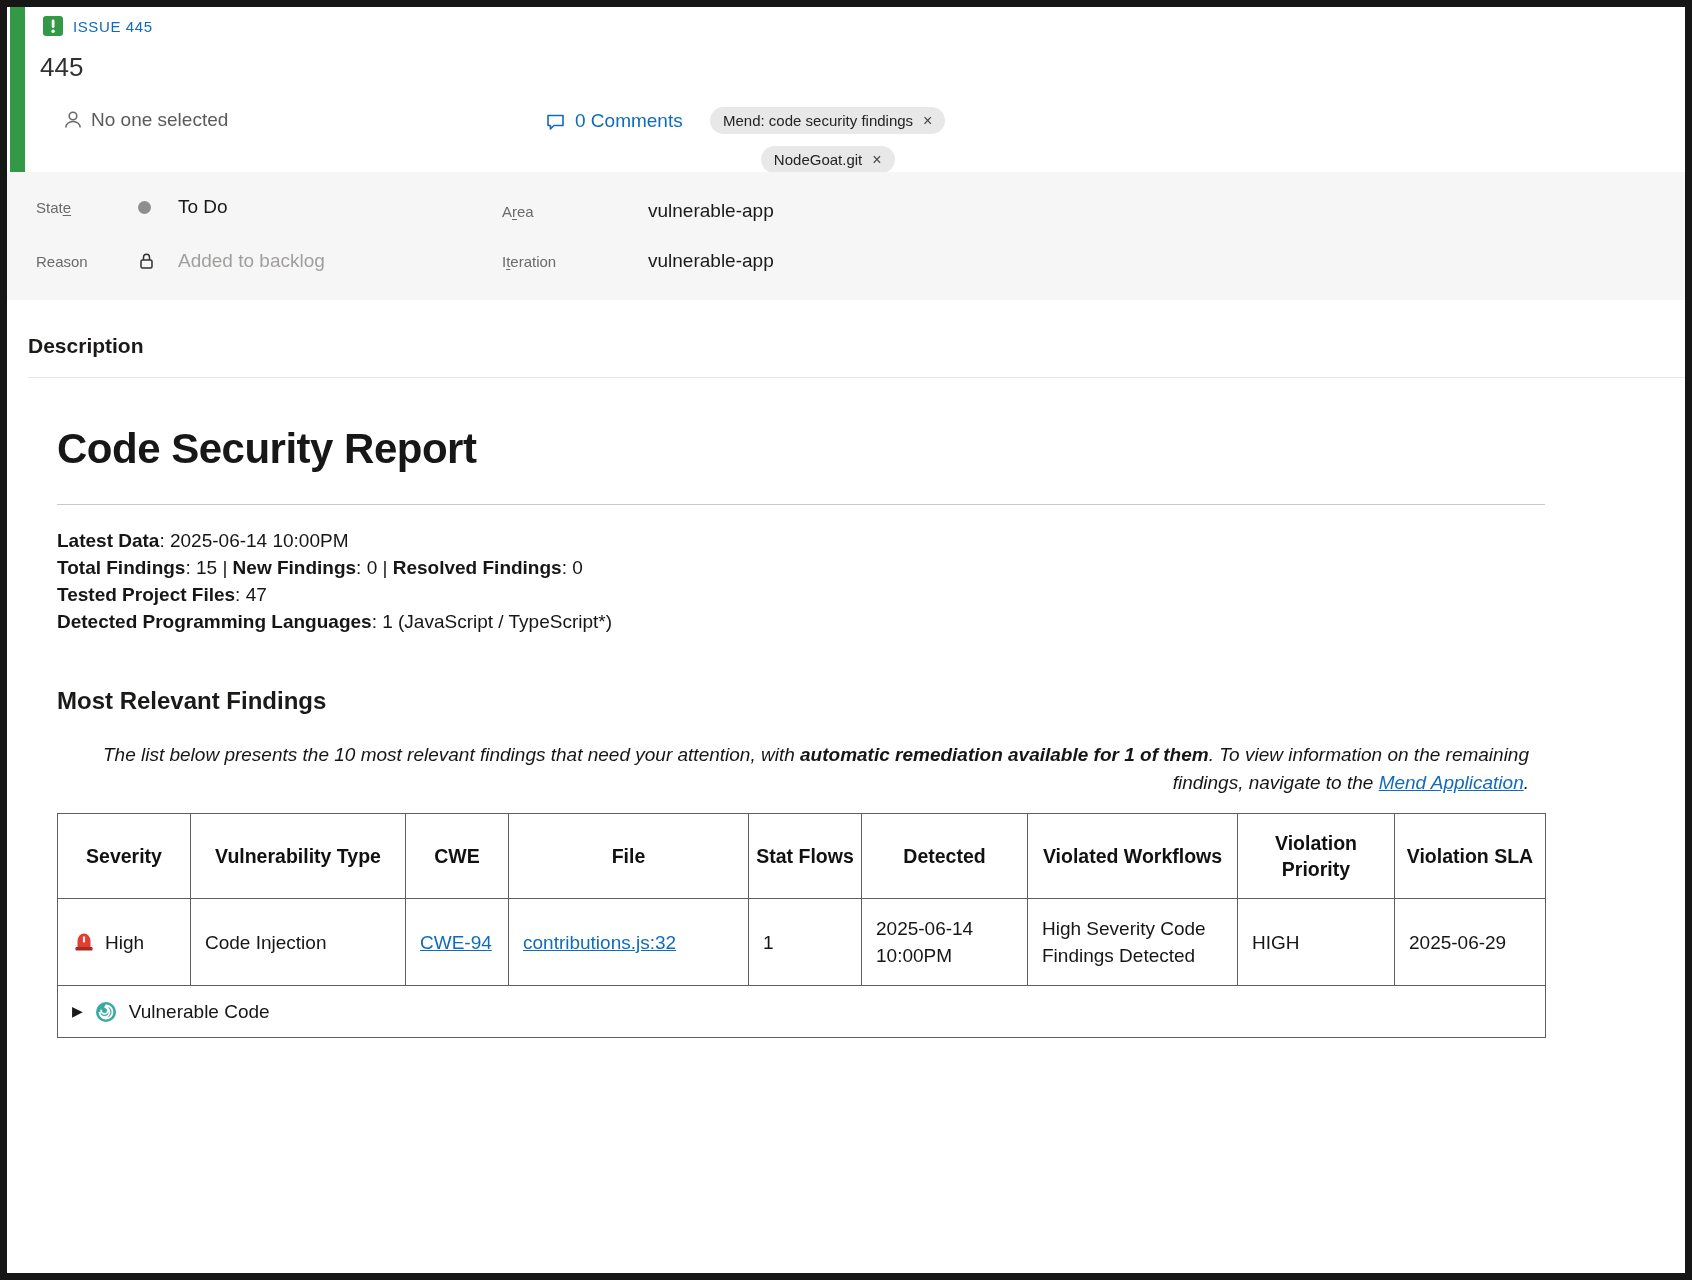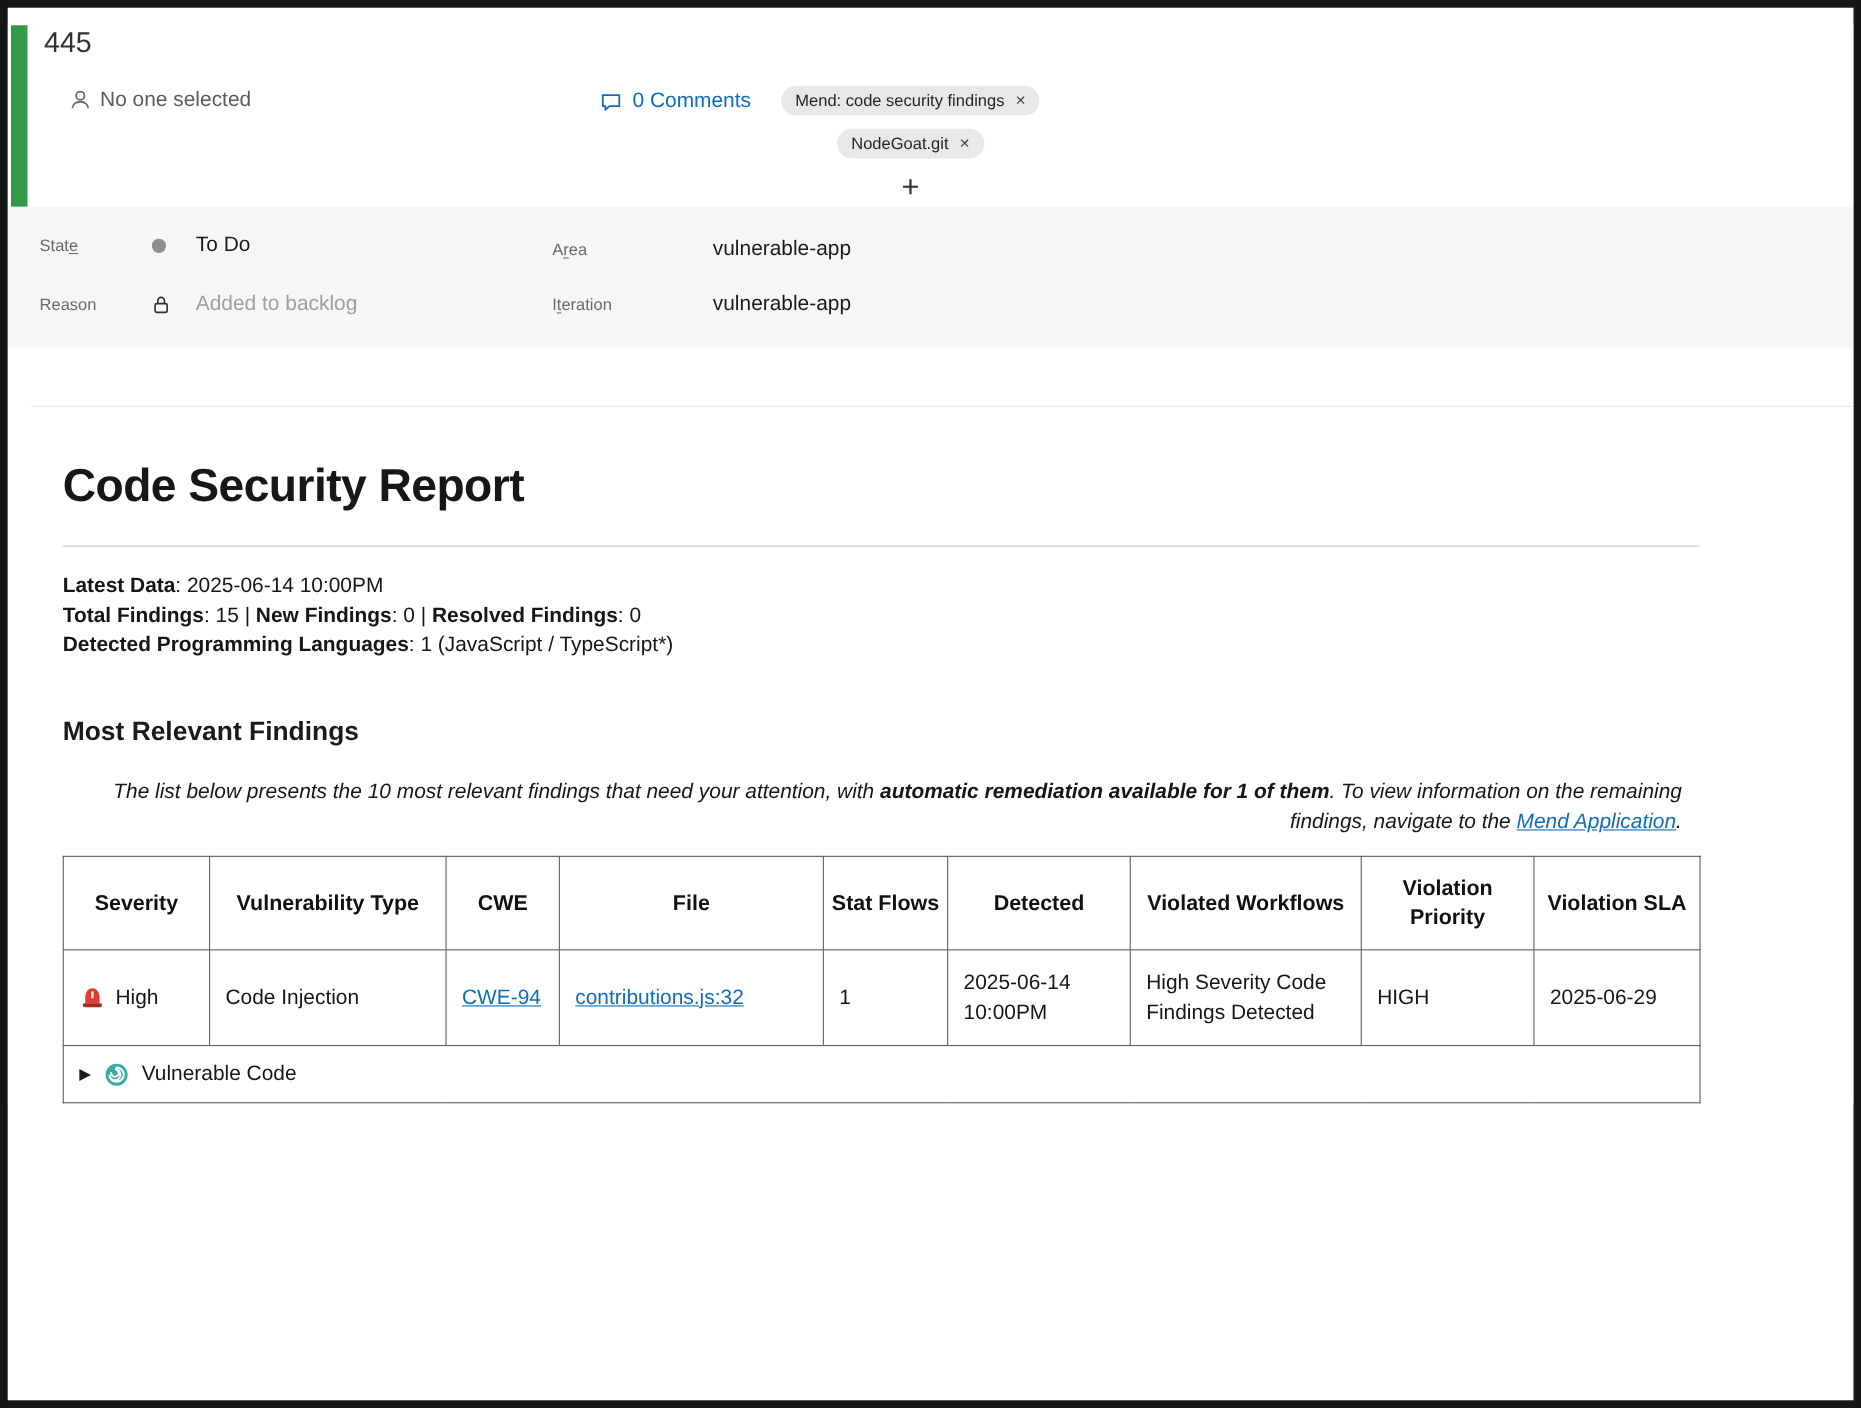--- a/index.html
+++ b/index.html
@@ -116,20 +116,30 @@
   .icon { display: inline-flex; flex: none; }
 </style>
 </head>
 <body>
 
 <div class="page">
 
   <div class="header-zone">
     <div class="accent-bar"></div>
 
+    <div class="hdr-row1">
+      <span class="icon">
+        <svg width="20" height="20" viewBox="0 0 20 20">
+          <rect x="0" y="0" width="20" height="20" rx="3" fill="#339947"></rect>
+          <rect x="8.7" y="3.5" width="2.8" height="8.5" rx="1.4" fill="#ffffff"></rect>
+          <circle cx="10.1" cy="15.2" r="1.7" fill="#ffffff"></circle>
+        </svg>
+      </span>
+      <a class="work-item-type" href="#">ISSUE 445</a>
+    </div>
 
     <div class="hdr-row2">
       <span class="wi-id">445</span>
     </div>
 
     <div class="hdr-row3">
       <div class="assignee">
         <span class="icon">
           <svg width="22" height="22" viewBox="0 0 22 22" fill="none" stroke="#6a6a6a" stroke-width="1.6">
             <circle cx="11" cy="7" r="3.8"></circle>
@@ -190,30 +200,32 @@
       <span class="field-value">vulnerable-app</span>
     </div>
 
     <div class="field-row row-iteration">
       <span class="field-label-wide"><span>I</span><span class="u">t</span><span>eration</span></span>
       <span class="field-value">vulnerable-app</span>
     </div>
   </div>
 
   <div class="desc-zone">
+    <div class="description-title">Description</div>
     <div class="desc-divider"></div>
 
     <div class="report">
       <h1 class="report-title">Code Security Report</h1>
       <hr class="report-hr">
 
 
       <p class="meta">
         <span class="meta-line"><b>Latest Data</b><span>: 2025-06-14 10:00PM</span></span>
         <span class="meta-line"><b>Total Findings</b><span>: 15 | </span><b>New Findings</b><span>: 0 | </span><b>Resolved Findings</b><span>: 0</span></span>
+        <span class="meta-line"><b>Tested Project Files</b><span>: 47</span></span>
         <span class="meta-line"><b>Detected Programming Languages</b><span>: 1 (JavaScript / TypeScript*)</span></span>
       </p>
 
       <h2 class="section-heading findings-heading">Most Relevant Findings</h2>
 
       <p class="intro"><span>The list below presents the 10 most relevant findings that need your attention, with </span><b>automatic remediation available for 1 of them</b><span>. To view information on the remaining findings, navigate to the </span><a class="link" href="#">Mend Application</a><span>.</span></p>
 
       <table class="findings">
         <colgroup>
           <col style="width:133px">

